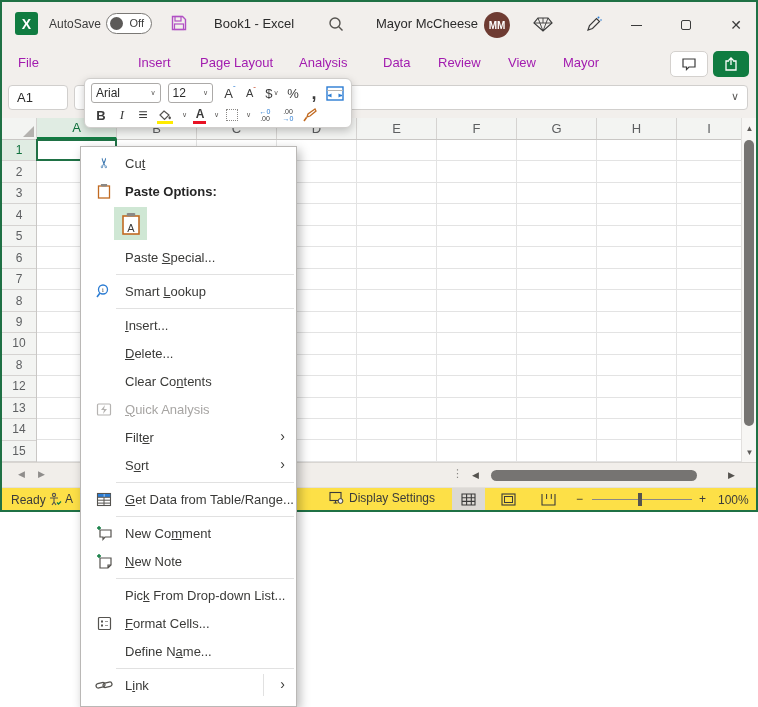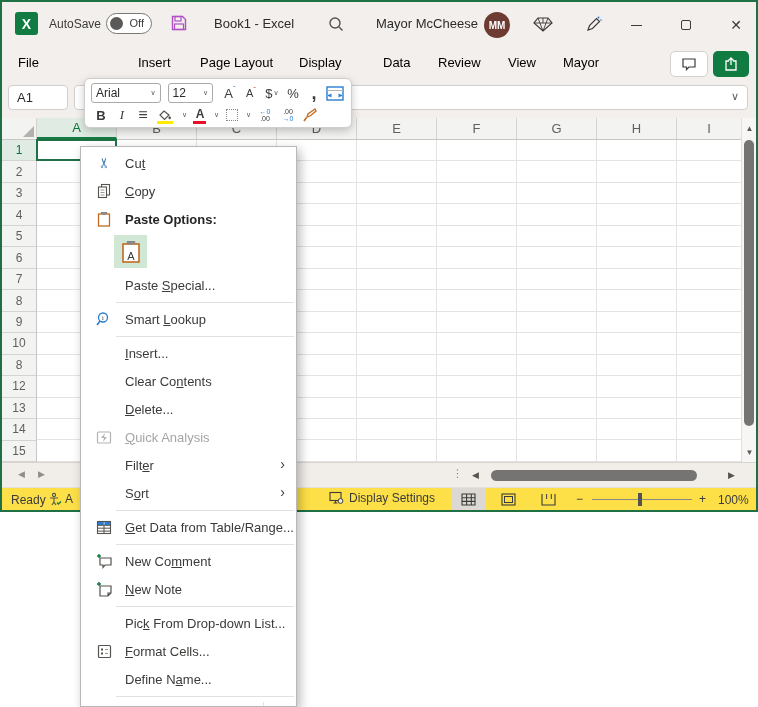--- a/index.html
+++ b/index.html
@@ -26,21 +26,21 @@
   .avatar { position:absolute; left:482px; top:10px; width:26px; height:26px; border-radius:50%;
     background:#6E3B32; color:#fff; font-size:10px; font-weight:bold; display:flex; align-items:center; justify-content:center; }
   .tb-ico { position:absolute; top:12px; }
   .win-btn { position:absolute; top:8px; width:34px; height:30px; display:flex; align-items:center; justify-content:center;
     color:#3b3b3b; font-size:14px; }
   .max-box { width:10px; height:10px; border:1px solid #3b3b3b; border-radius:2px; }
   .min-line { width:11px; height:1px; background:#3b3b3b; }
 
   
   .ribbon { position:absolute; left:0; top:46px; width:754px; height:30px; }
-  .rtab { position:absolute; top:0; height:28px; display:flex; align-items:center; font-size:13px; color:#000000; }
+  .rtab { position:absolute; top:0; height:28px; display:flex; align-items:center; font-size:13px; color:#a21caf; }
   .chat-btn { position:absolute; left:668px; top:3px; width:38px; height:26px; background:#fff;
     border:1px solid #d4d1ce; border-radius:5px; display:flex; align-items:center; justify-content:center; }
   .share-btn { position:absolute; left:711px; top:3px; width:36px; height:26px; background:#107C41;
     border-radius:5px; display:flex; align-items:center; justify-content:center; }
 
   
   .formula-row { position:absolute; left:0; top:76px; width:754px; height:40px; }
   .name-box { position:absolute; left:6px; top:7px; width:60px; height:25px; background:#fff;
     border:1px solid #d1cfcd; border-radius:4px; font-size:13px; color:#2b2b2b; padding:4px 8px; }
   .fx-bar { position:absolute; left:72px; top:7px; width:674px; height:25px; background:#fff;
@@ -176,21 +176,21 @@
         <div class="max-box"></div>
       </div>
     <div class="win-btn" style="left:717px;">✕</div>
   </div>
 
   <div class="ribbon">
     <span class="rtab" style="left:16px;">File</span>
     <span class="rtab" style="left:73px;margin-top:40px;">Home</span>
     <span class="rtab" style="left:136px;">Insert</span>
     <span class="rtab" style="left:198px;">Page Layout</span>
-    <span class="rtab" style="left:297px;">Display</span>
+    <span class="rtab" style="left:297px;">Analysis</span>
     <span class="rtab" style="left:381px;">Data</span>
     <span class="rtab" style="left:436px;">Review</span>
     <span class="rtab" style="left:506px;">View</span>
     <span class="rtab" style="left:561px;">Mayor</span>
     <div class="chat-btn">
       <svg width="16" height="16" viewBox="0 0 16 16">
           <path d="M2 3h12v8H8l-2.5 2.5V11H2z" fill="none" stroke="#3b3b3b" stroke-width="1.2"></path>
         </svg>
     </div>
     <div class="share-btn">
@@ -390,30 +390,20 @@
 
 <div class="ctxmenu">
 
   <div class="mi">
     <span class="mic">
         <span class="scissors">✂</span>
       </span>
     <span class="mil">Cu<u>t</u></span>
   </div>
 
-  <div class="mi">
-    <span class="mic">
-      <svg width="16" height="16" viewBox="0 0 16 16">
-          <rect x="5.5" y="1.5" width="8" height="10.5" fill="#fff" stroke="#55534f" stroke-width="1.1"></rect>
-          <rect x="2.5" y="4" width="8" height="10.5" fill="#fff" stroke="#55534f" stroke-width="1.1"></rect>
-          <path d="M4.5 7h4 M4.5 9.5h4 M4.5 12h4" stroke="#9a9896" stroke-width="1"></path>
-        </svg>
-    </span>
-    <span class="mil"><u>C</u>opy</span>
-  </div>
 
   <div class="mi bold">
     <span class="mic">
       <svg width="16" height="16" viewBox="0 0 16 16">
           <rect x="2.5" y="3" width="11" height="12" fill="#fff" stroke="#C16A21" stroke-width="1.3"></rect>
           <path d="M5.5 3V1.5h5V3" fill="none" stroke="#8a8886" stroke-width="1.2"></path>
           <rect x="5.5" y="1" width="5" height="2.5" fill="#8a8886"></rect>
         </svg>
     </span>
     <span class="mil">Paste Options:</span>
@@ -450,26 +440,26 @@
 
   <div class="msep"></div>
 
   <div class="mi">
     <span class="mic"></span>
     <span class="mil"><u>I</u>nsert...</span>
   </div>
 
   <div class="mi">
     <span class="mic"></span>
+    <span class="mil"><u>D</u>elete...</span>
+  </div>
+
+  <div class="mi">
+    <span class="mic"></span>
     <span class="mil">Clear Co<u>n</u>tents</span>
-  </div>
-
-  <div class="mi">
-    <span class="mic"></span>
-    <span class="mil"><u>D</u>elete...</span>
   </div>
 
   <div class="mi disabled">
     <span class="mic">
       <svg width="16" height="16" viewBox="0 0 16 16">
           <rect x="1.5" y="3" width="13" height="11" rx="1" fill="none" stroke="#b5b3b1" stroke-width="1.2"></rect>
           <path d="M9 4L5 9h3l-1 4 4-5H8z" fill="#b5b3b1"></path>
         </svg>
     </span>
     <span class="mil"><u>Q</u>uick Analysis</span>

